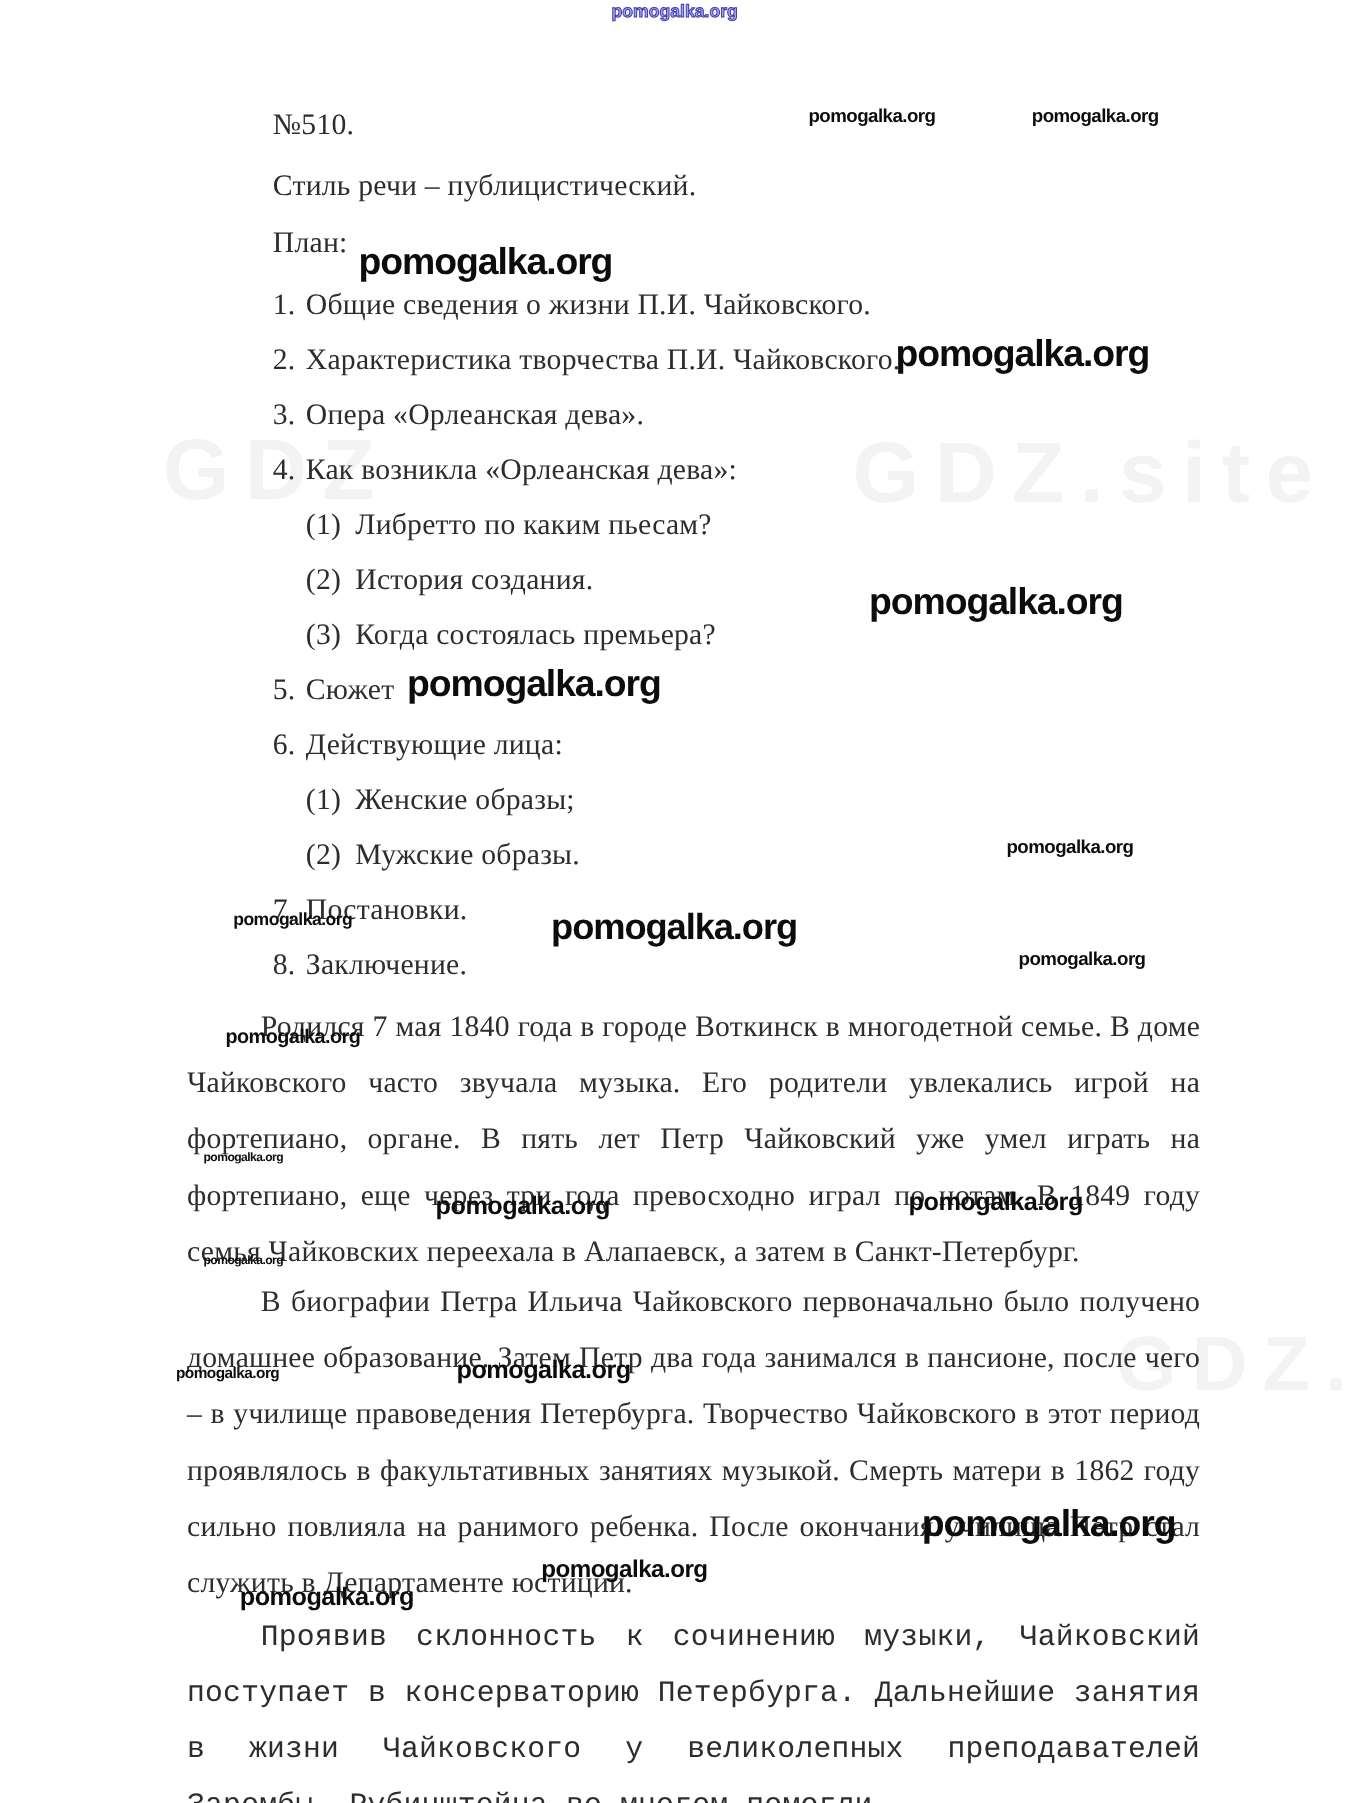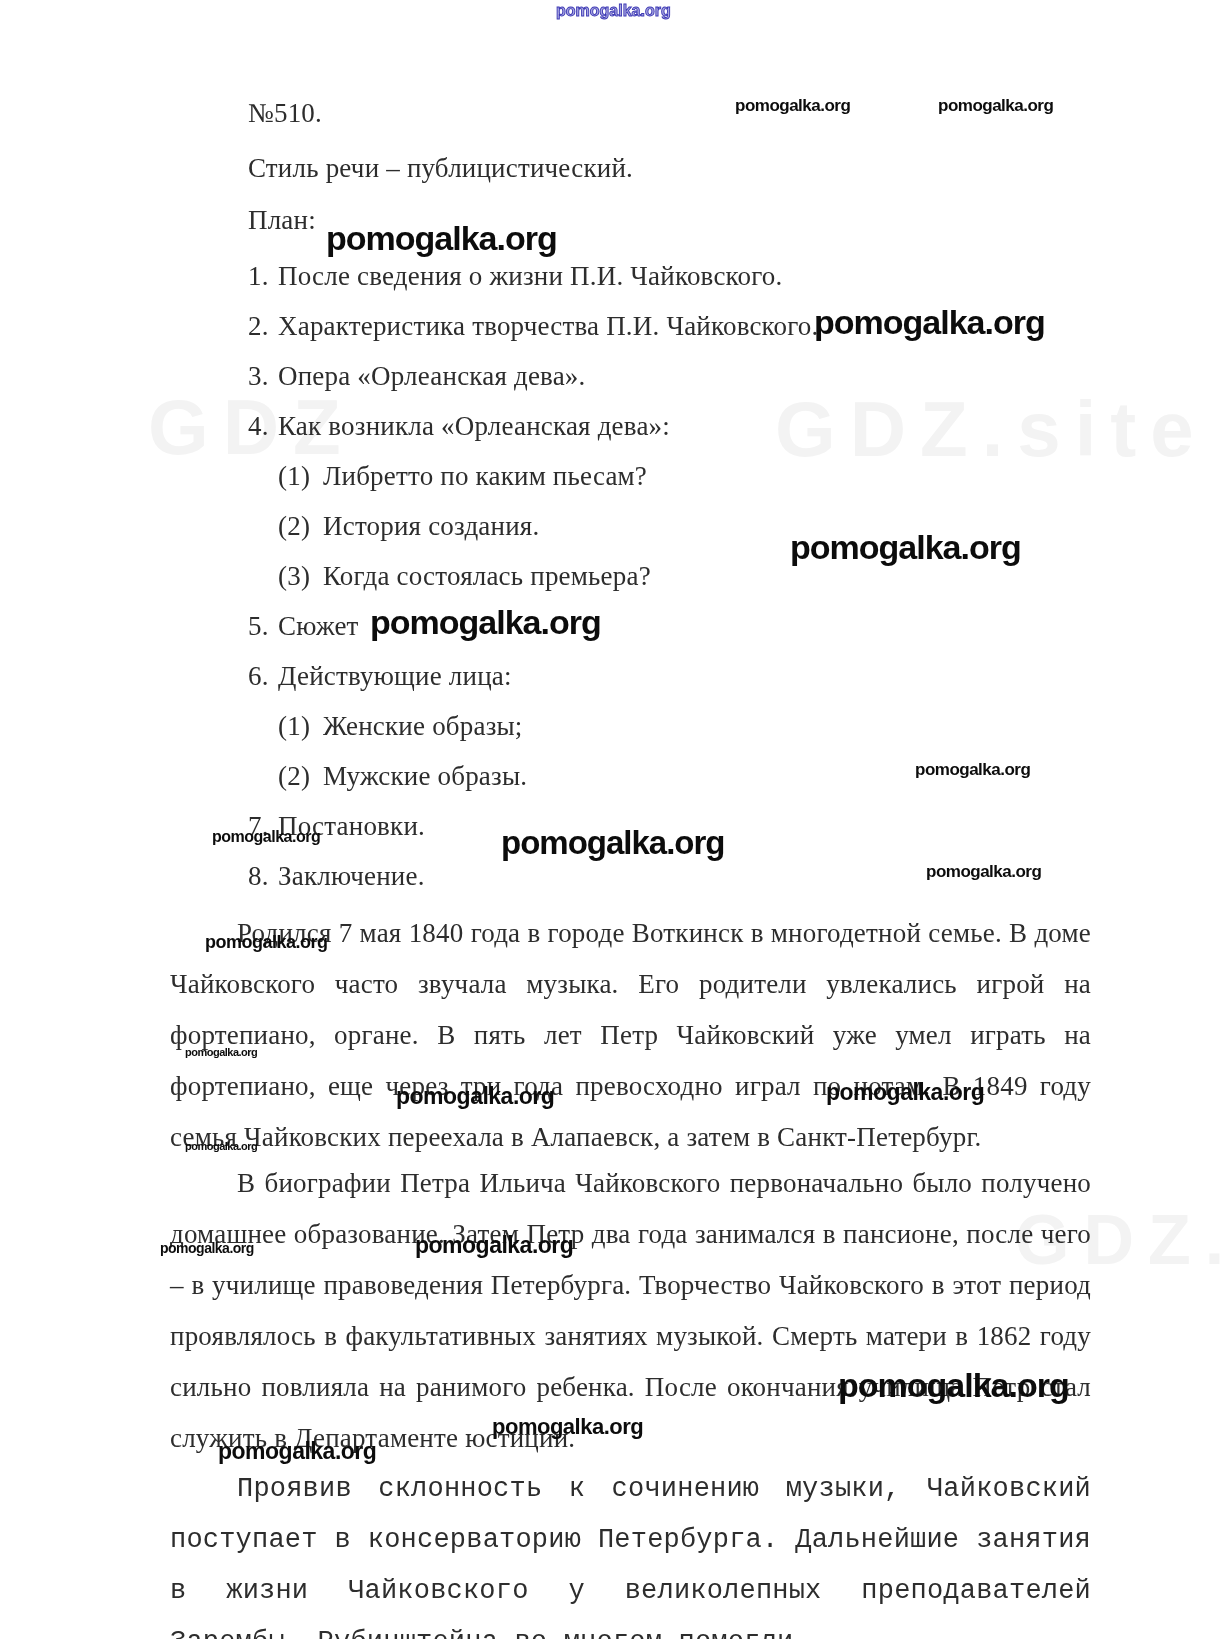--- a/index.html
+++ b/index.html
@@ -72,21 +72,21 @@
 <div class="ghost g70" style="left:1015px;top:1200px;">GDZ.s</div>
 
 <div class="sheet">
 
   <div class="row head">№510.</div>
   <div class="row head gap4">Стиль речи – публицистический.</div>
   <div class="row head gap1">План:</div>
 
   <div class="plan-list" style="margin-top:5px;">
     <div class="row item">
-      <span class="marker">1.</span><span>После сведения о жизни П.И. Чайковского.</span>
+      <span class="marker">1.</span><span>Общие сведения о жизни П.И. Чайковского.</span>
     </div>
     <div class="row item">
       <span class="marker">2.</span><span>Характеристика творчества П.И. Чайковского.</span>
     </div>
     <div class="row item">
       <span class="marker">3.</span><span>Опера «Орлеанская дева».</span>
     </div>
     <div class="row item">
       <span class="marker">4.</span><span>Как возникла «Орлеанская дева»:</span>
     </div>

